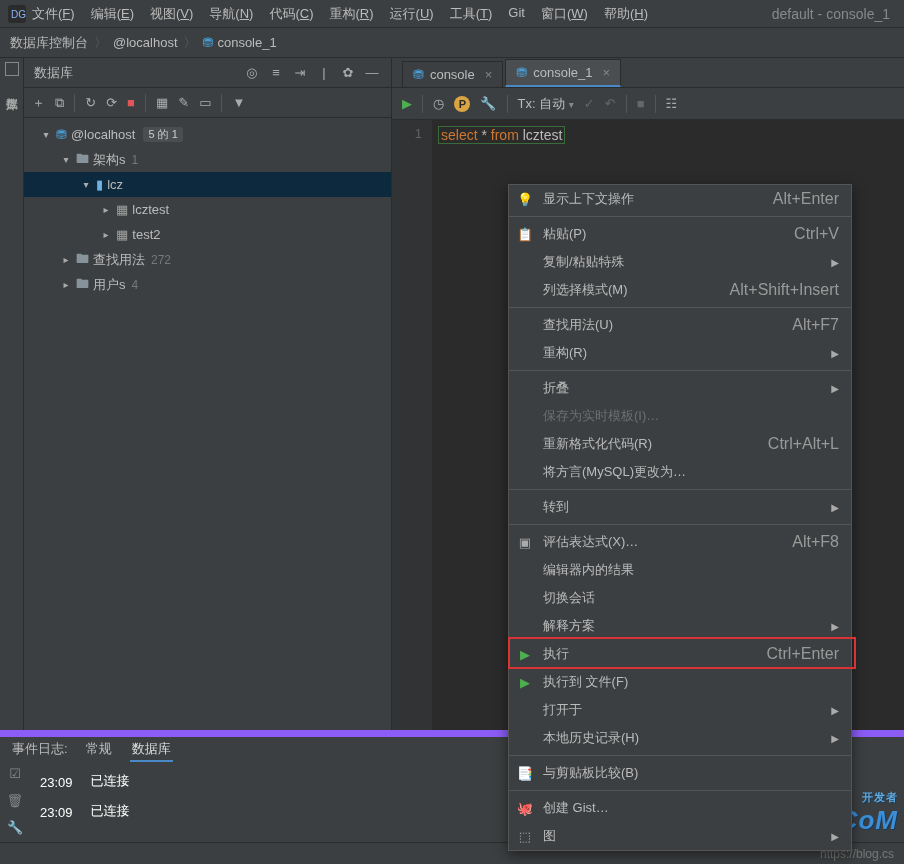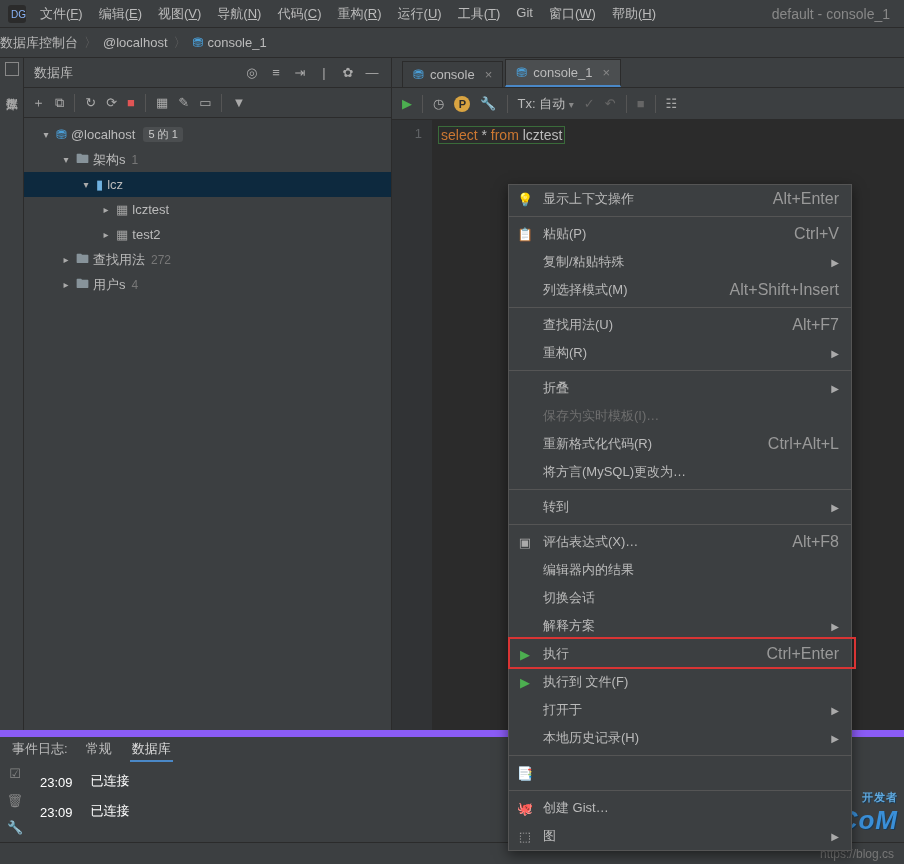--- a/index.html
+++ b/index.html
@@ -1,23 +1,23 @@
 <!DOCTYPE html>
 <html><head>
 <meta charset="utf-8">
 <style>
 * { box-sizing: border-box; margin: 0; padding: 0; font-family: "Microsoft YaHei", sans-serif; }
 body { background: #3c3f41; color: #bbb; font-size: 13px; width: 904px; height: 864px; overflow: hidden; position: relative; }
 .title-bar { height: 28px; display: flex; align-items: center; padding: 0 8px; background: #3c3f41; border-bottom: 1px solid #2b2b2b; }
-.title-bar .logo { width: 18px; height: 18px; margin-right: 8px; display:inline-flex; align-items:center; justify-content:center;}
+.title-bar .logo { width: 18px; height: 18px; display:inline-flex; align-items:center; justify-content:center;}
 .menu-bar { display: flex; gap: 4px; }
 .menu-item { padding: 2px 6px; cursor: default; }
 .menu-item u{text-decoration:underline;}
 .project-label { margin-left: auto; color: #888; font-size: 14px; padding-right: 6px;}
-.breadcrumb { height: 30px; display: flex; align-items: center; padding: 0 0; gap: 6px; border-bottom: 1px solid #2b2b2b; }
+.breadcrumb { height: 30px; display: flex; align-items: center; padding: 0 10px; gap: 6px; border-bottom: 1px solid #2b2b2b; }
 .breadcrumb .sep { color: #666; }
 .bc-item { display:flex; align-items:center; gap:4px; }
 .main { display: flex; height: 672px; }
 .side-tab { width: 24px; background: #3c3f41; border-right: 1px solid #2b2b2b; padding-top:4px; display:flex; flex-direction:column; align-items:center; gap:6px;}
 .side-tab .vlabel { writing-mode: vertical-rl; font-size:12px; color:#aaa; padding:6px 0;}
 .side-tab .sq{width:14px;height:14px;border:1px solid #888;}
 .db-panel { width: 368px; background: #3c3f41; border-right: 1px solid #2b2b2b; display:flex; flex-direction:column;}
 .panel-head { height: 30px; display:flex; align-items:center; padding:0 10px; border-bottom:1px solid #2b2b2b;}
 .panel-head .ptitle{flex:1;}
 .panel-head .picon{width:18px;text-align:center; color:#aaa; margin-left:6px; cursor:default;}
@@ -356,20 +356,21 @@
       <span class="cm-arr" style="font-size: 10px;">▶</span>
     </div>
     <div class="cm-row">
       <span class="cm-ico"></span>
       <span class="cm-label">本地历史记录(H)</span>
       <span class="cm-arr" style="font-size: 10px;">▶</span>
     </div>
     <div class="cm-sep"></div>
     <div class="cm-row">
       <span class="cm-ico">📑</span>
+      <span class="cm-label">与剪贴板比较(B)</span>
     </div>
     <div class="cm-sep"></div>
     <div class="cm-row">
       <span class="cm-ico">🐙</span>
       <span class="cm-label">创建 Gist…</span>
     </div>
     <div class="cm-row">
       <span class="cm-ico">⬚</span>
       <span class="cm-label">图</span>
       <span class="cm-arr" style="font-size: 10px;">▶</span>

